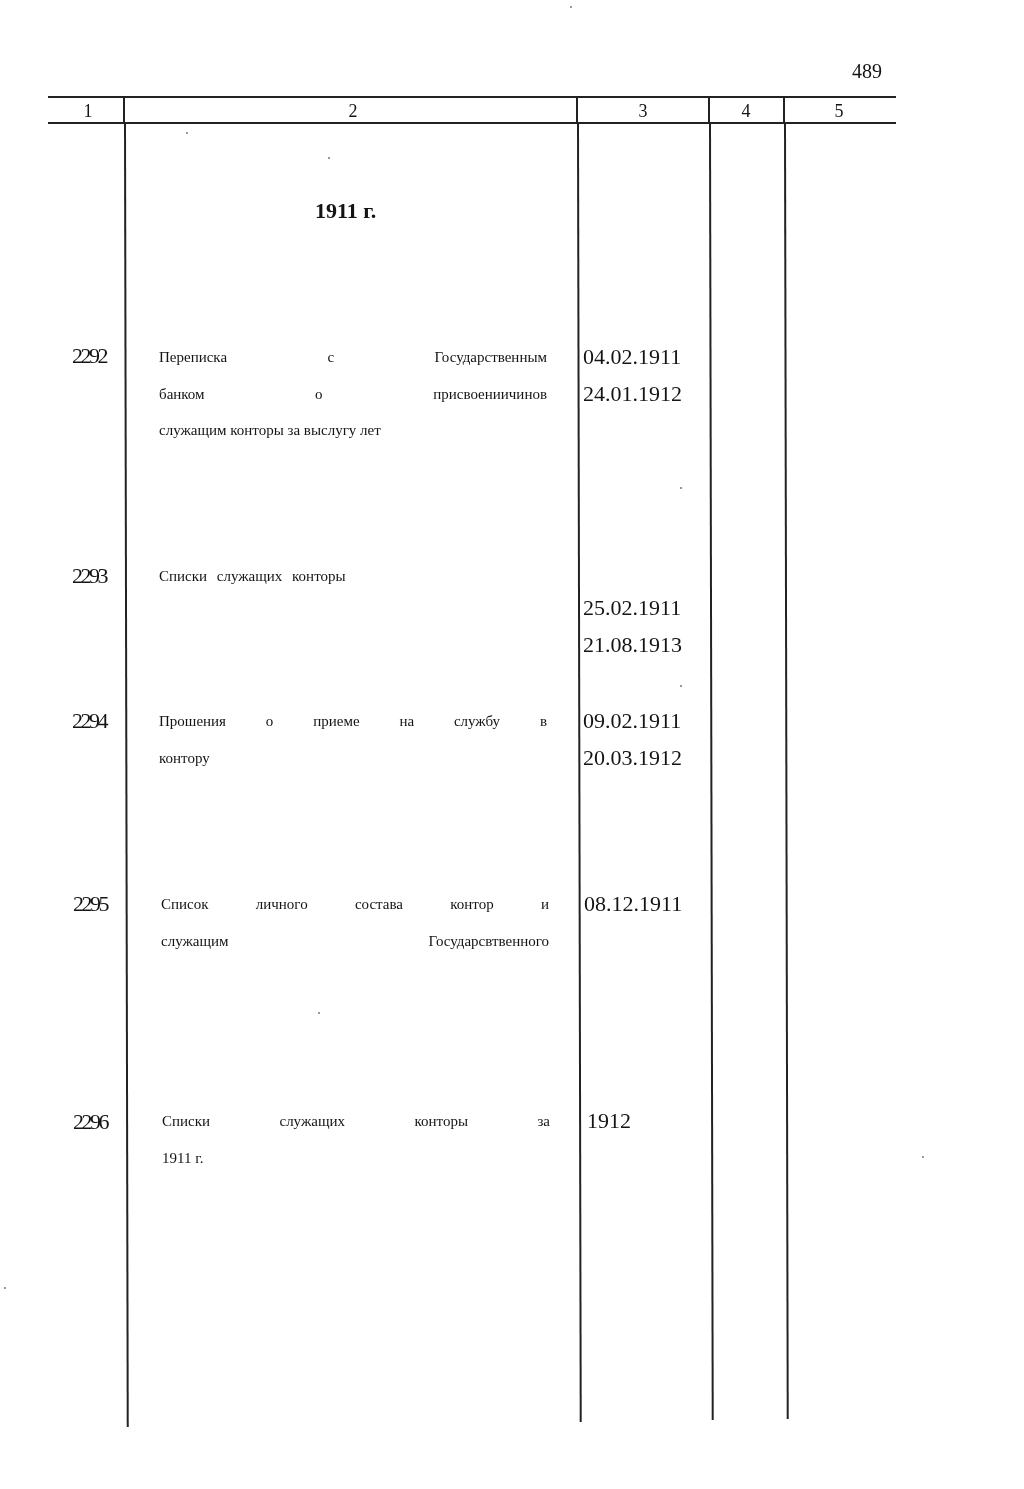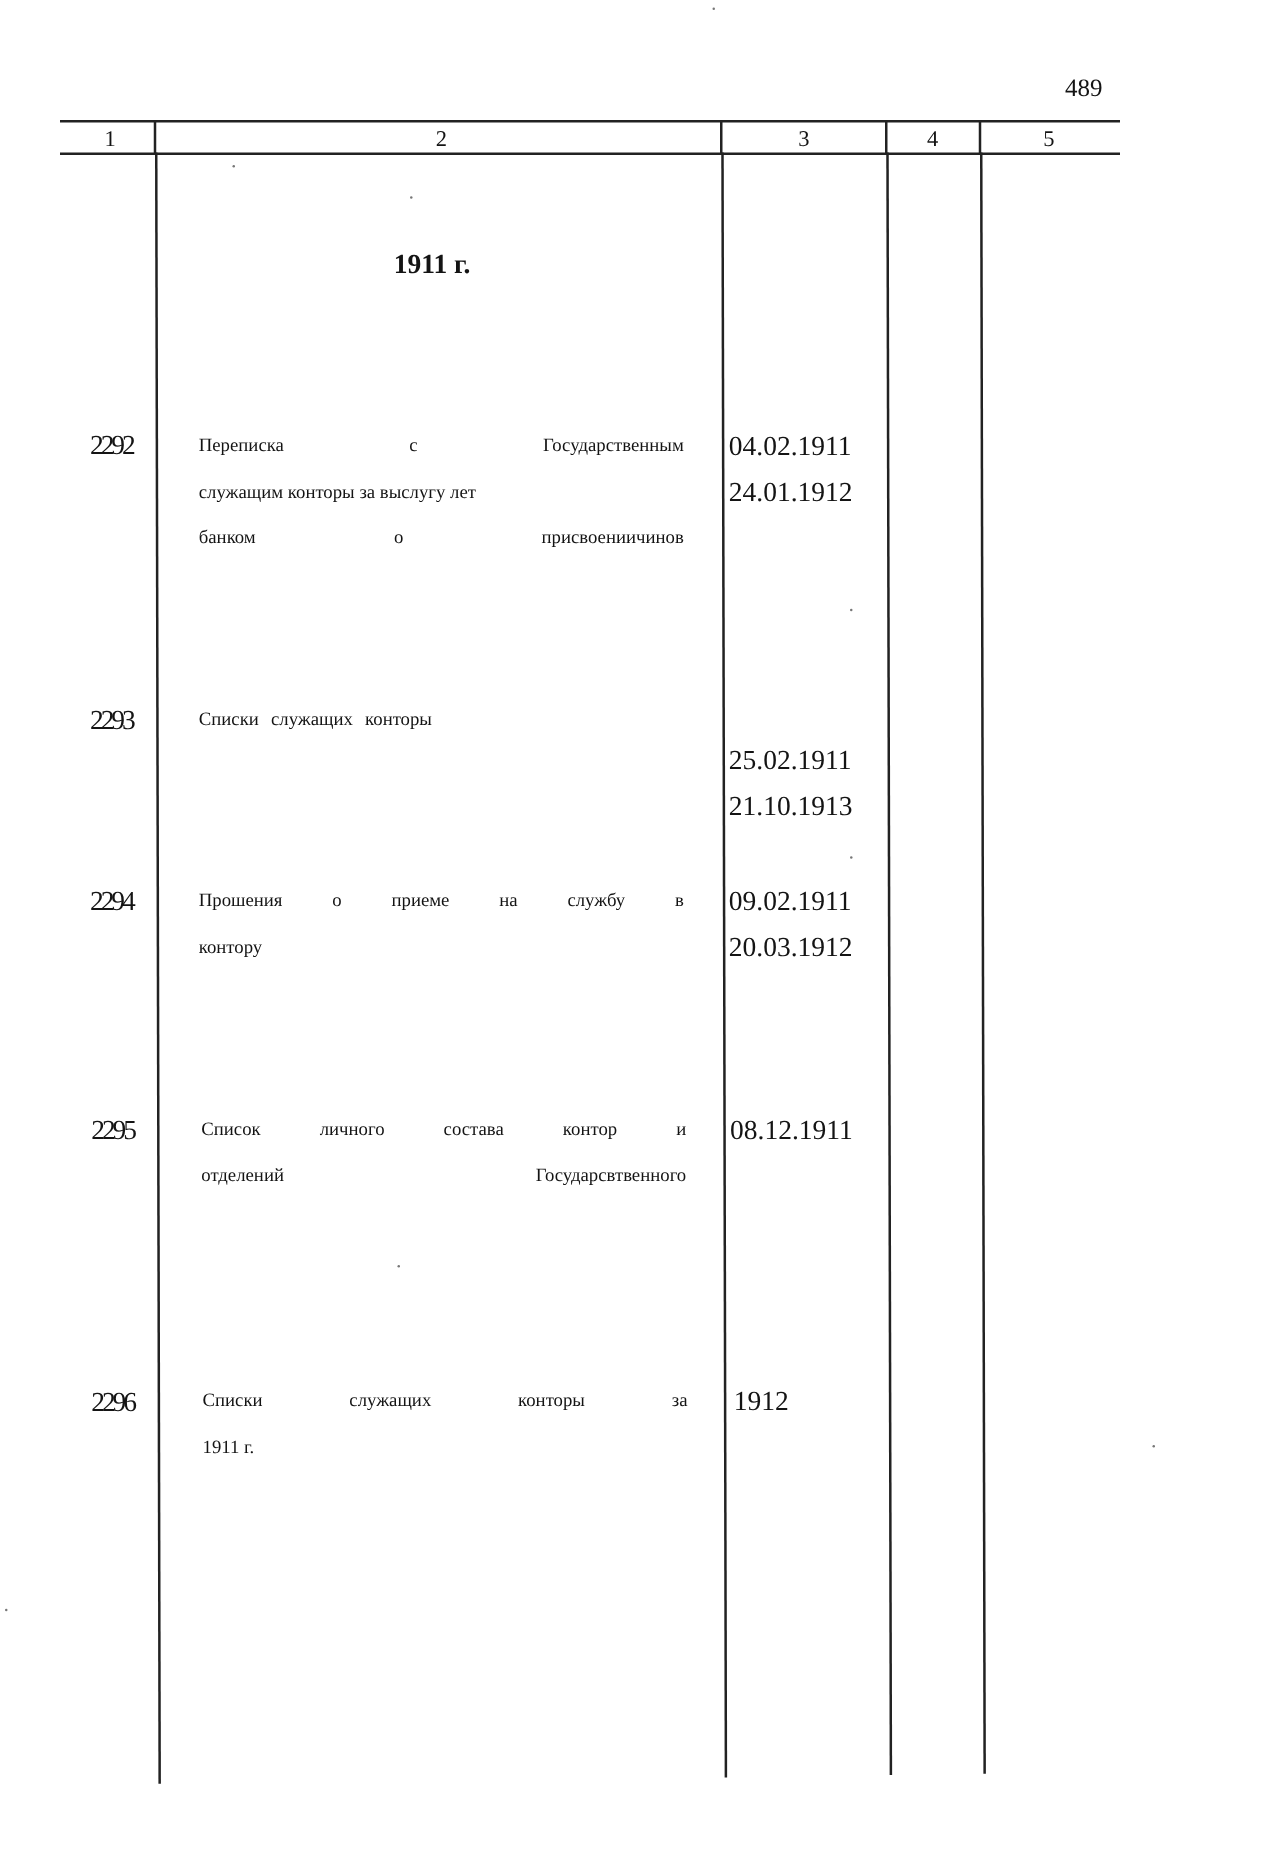--- a/index.html
+++ b/index.html
@@ -39,57 +39,57 @@
 <div class="abs vline" style="left:577px; top:122px; height:1300px; transform:rotate(-0.12deg); transform-origin:top;"></div>
 <div class="abs vline" style="left:709px; top:122px; height:1298px; transform:rotate(-0.12deg); transform-origin:top;"></div>
 <div class="abs vline" style="left:784px; top:122px; height:1297px; transform:rotate(-0.12deg); transform-origin:top;"></div>
 
 <div class="abs section-title">1911 г.</div>
 
 <div>
   <div class="abs row-no" style="left:72px; top:343px;">2292</div>
   <div class="abs desc" style="left:159px; top:339px;">
     <div style="text-align-last:justify;">Переписка с Государственным</div>
+    <div style="text-align-last:justify;">банком о присвоениичинов</div>
     <div>служащим конторы за выслугу лет</div>
-    <div style="text-align-last:justify;">банком о присвоениичинов</div>
   </div>
   <div class="abs dates" style="left:583px; top:339px;">
     <div>04.02.1911</div>
     <div>24.01.1912</div>
   </div>
 </div>
 
 <div>
   <div class="abs row-no" style="left:72px; top:563px;text-align:center;">2293</div>
   <div class="abs desc" style="left:159px; top:558px;">
     <div style="word-spacing:6px;">Списки служащих конторы</div>
   </div>
   <div class="abs dates" style="left:583px; top:558px;margin-top:32px;">
     <div>25.02.1911</div>
-    <div>21.10.1913</div>
+    <div>21.08.1913</div>
   </div>
 </div>
 
 <div>
   <div class="abs row-no" style="left:72px; top:708px;">2294</div>
   <div class="abs desc" style="left:159px; top:703px;">
     <div style="text-align-last:justify;">Прошения о приеме на службу в</div>
     <div>контору</div>
   </div>
   <div class="abs dates" style="left:583px; top:703px;">
     <div>09.02.1911</div>
     <div>20.03.1912</div>
   </div>
 </div>
 
 <div>
   <div class="abs row-no" style="left:73px; top:891px;">2295</div>
   <div class="abs desc" style="left:161px; top:886px;">
     <div style="text-align-last:justify;">Список личного состава контор и</div>
-    <div style="text-align-last:justify;">отделений Государсвтвенного</div>
+    <div style="text-align-last:justify;">служащим Государсвтвенного</div>
   </div>
   <div class="abs dates" style="left:584px; top:886px;">
     <div>08.12.1911</div>
   </div>
 </div>
 
 <div>
   <div class="abs row-no" style="left:73px; top:1109px;">2296</div>
   <div class="abs desc" style="left:162px; top:1103px;">
     <div style="text-align-last:justify;">Списки служащих конторы за</div>

